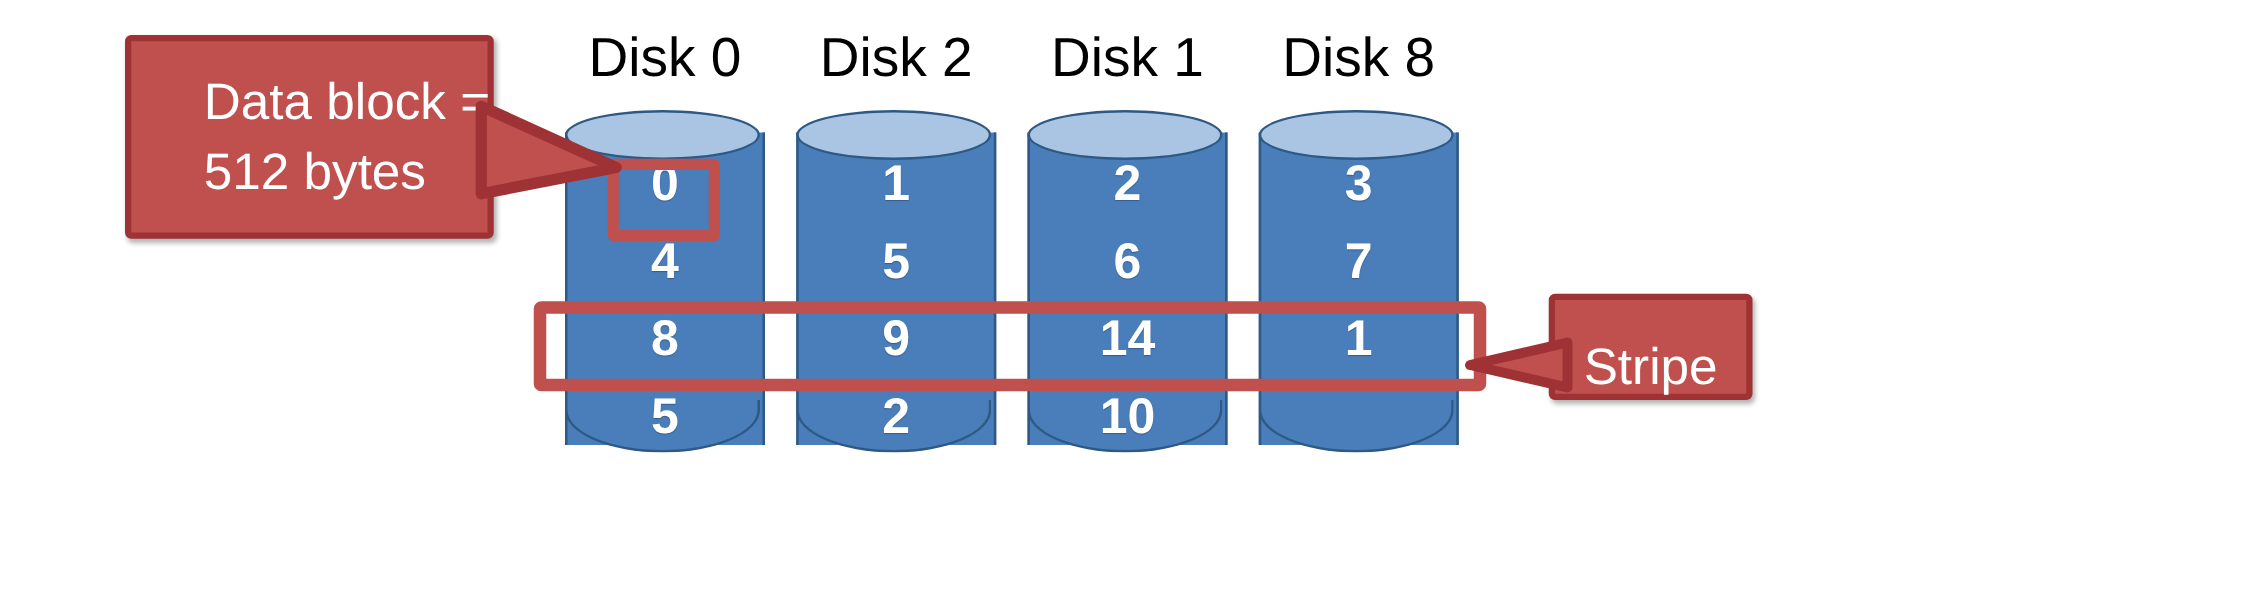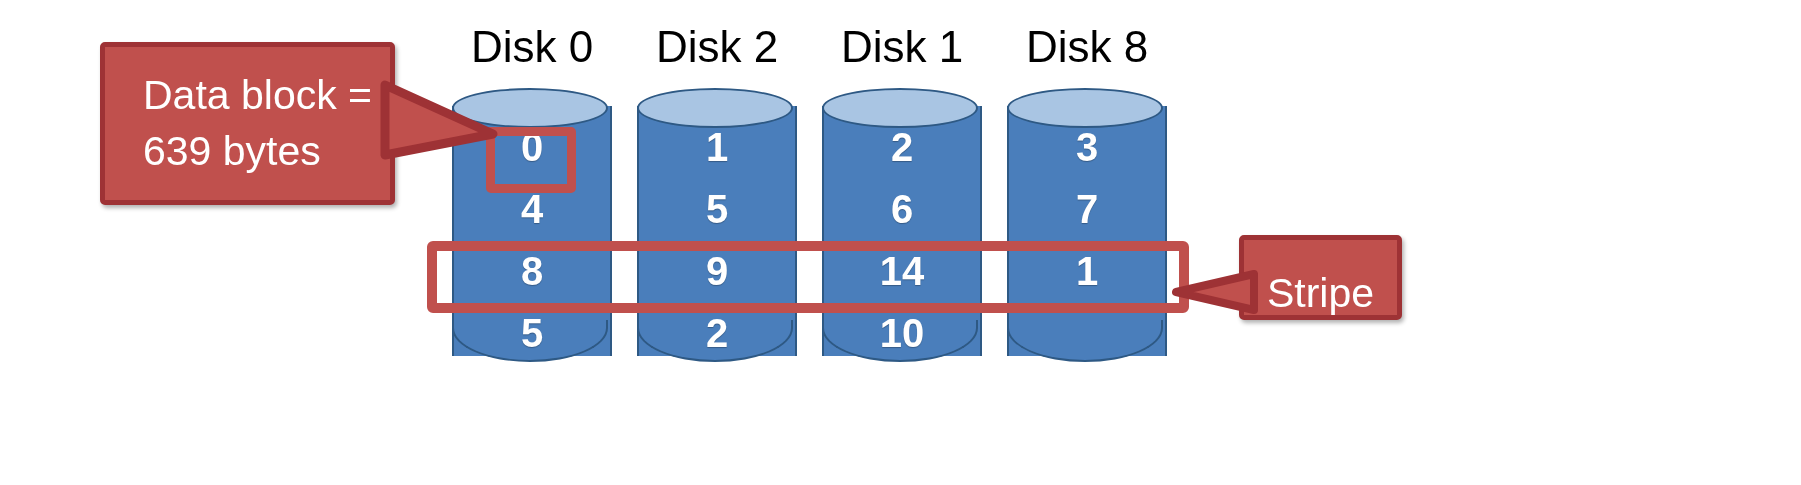--- a/index.html
+++ b/index.html
@@ -124,24 +124,24 @@
     justify-content: center;
   }
   .callout-line {
     font-size: 41px;
     line-height: 1.35;
     color: #ffffff;
     white-space: nowrap;
   }
   #callout-datablock {
     left: 100px;
-    top: 42px;
+    top: 28px;
     width: 295px;
     height: 163px;
-    padding-left: 38px;
+    padding-left: 58px;
   }
   #callout-stripe {
     left: 1239px;
     top: 235px;
     width: 163px;
     height: 85px;
     align-items: center;
   }
   #callout-stripe .callout-line {
     font-size: 41px;
@@ -218,21 +218,21 @@
       </div>
     </div>
   </div>
 
   <div class="stripe-band" style="left:427px; top:241px; width:762px; height:72px;"></div>
 
   <div class="block-highlight" style="left:486px; top:127px; width:90px; height:66px;"></div>
 
   <div class="callout" id="callout-datablock">
     <div class="callout-line">Data block =</div>
-    <div class="callout-line">639 bytes</div>
+    <div class="callout-line">512 bytes</div>
   </div>
 
   <svg class="pointer-svg" style="left:385px; top:60px;" width="130" height="140" viewBox="0 0 130 140">
     <polygon points="0,25 108,74 0,95" fill="#C0504D" stroke="#9E3235" stroke-width="9" stroke-linejoin="round"></polygon>
   </svg>
 
   <div class="callout" id="callout-stripe">
     <div class="callout-line">Stripe</div>
   </div>
 

